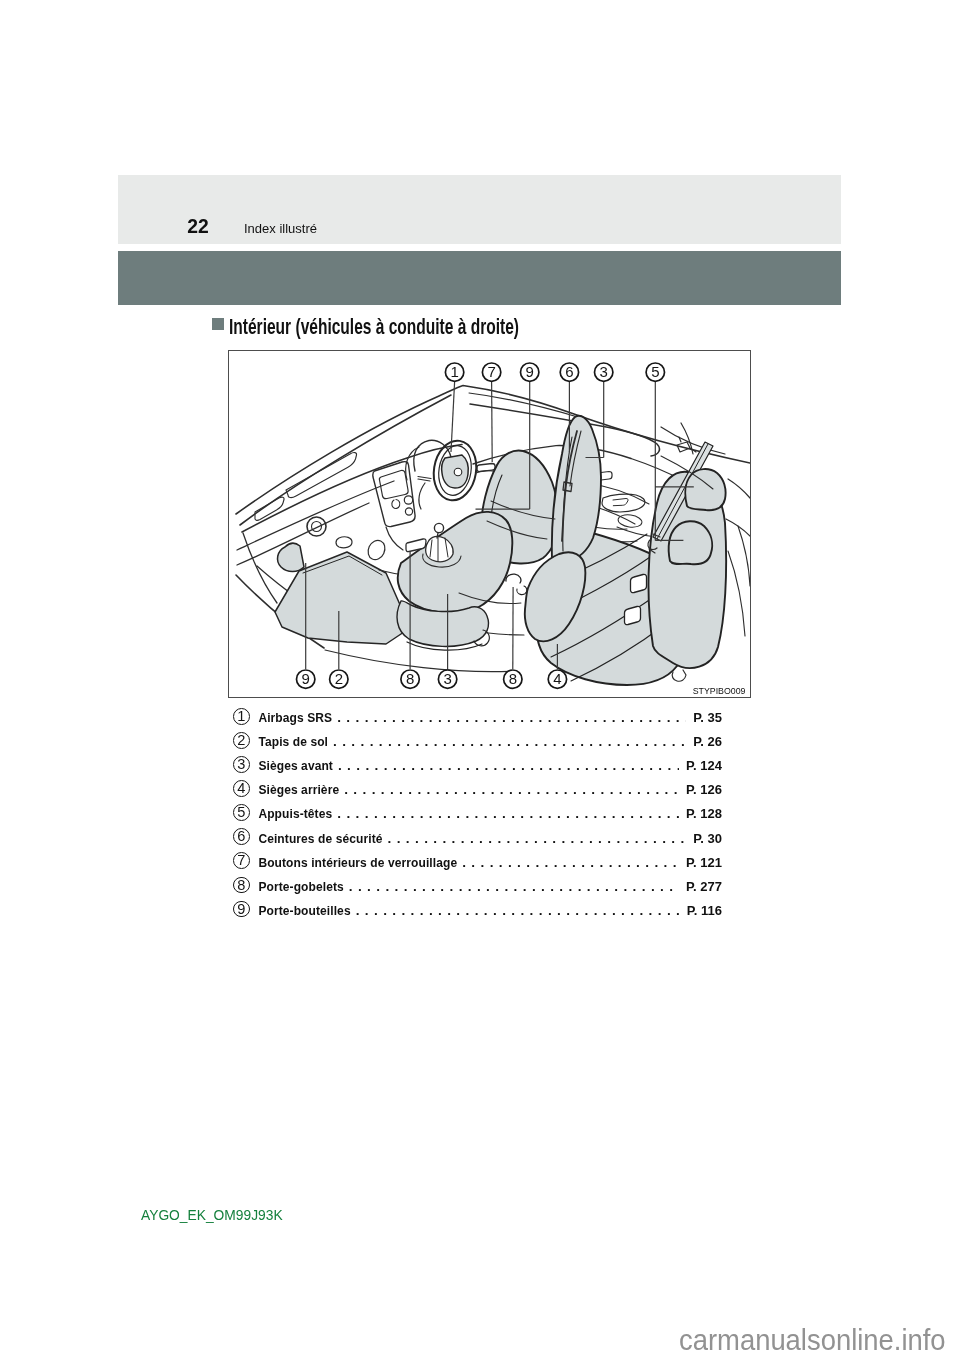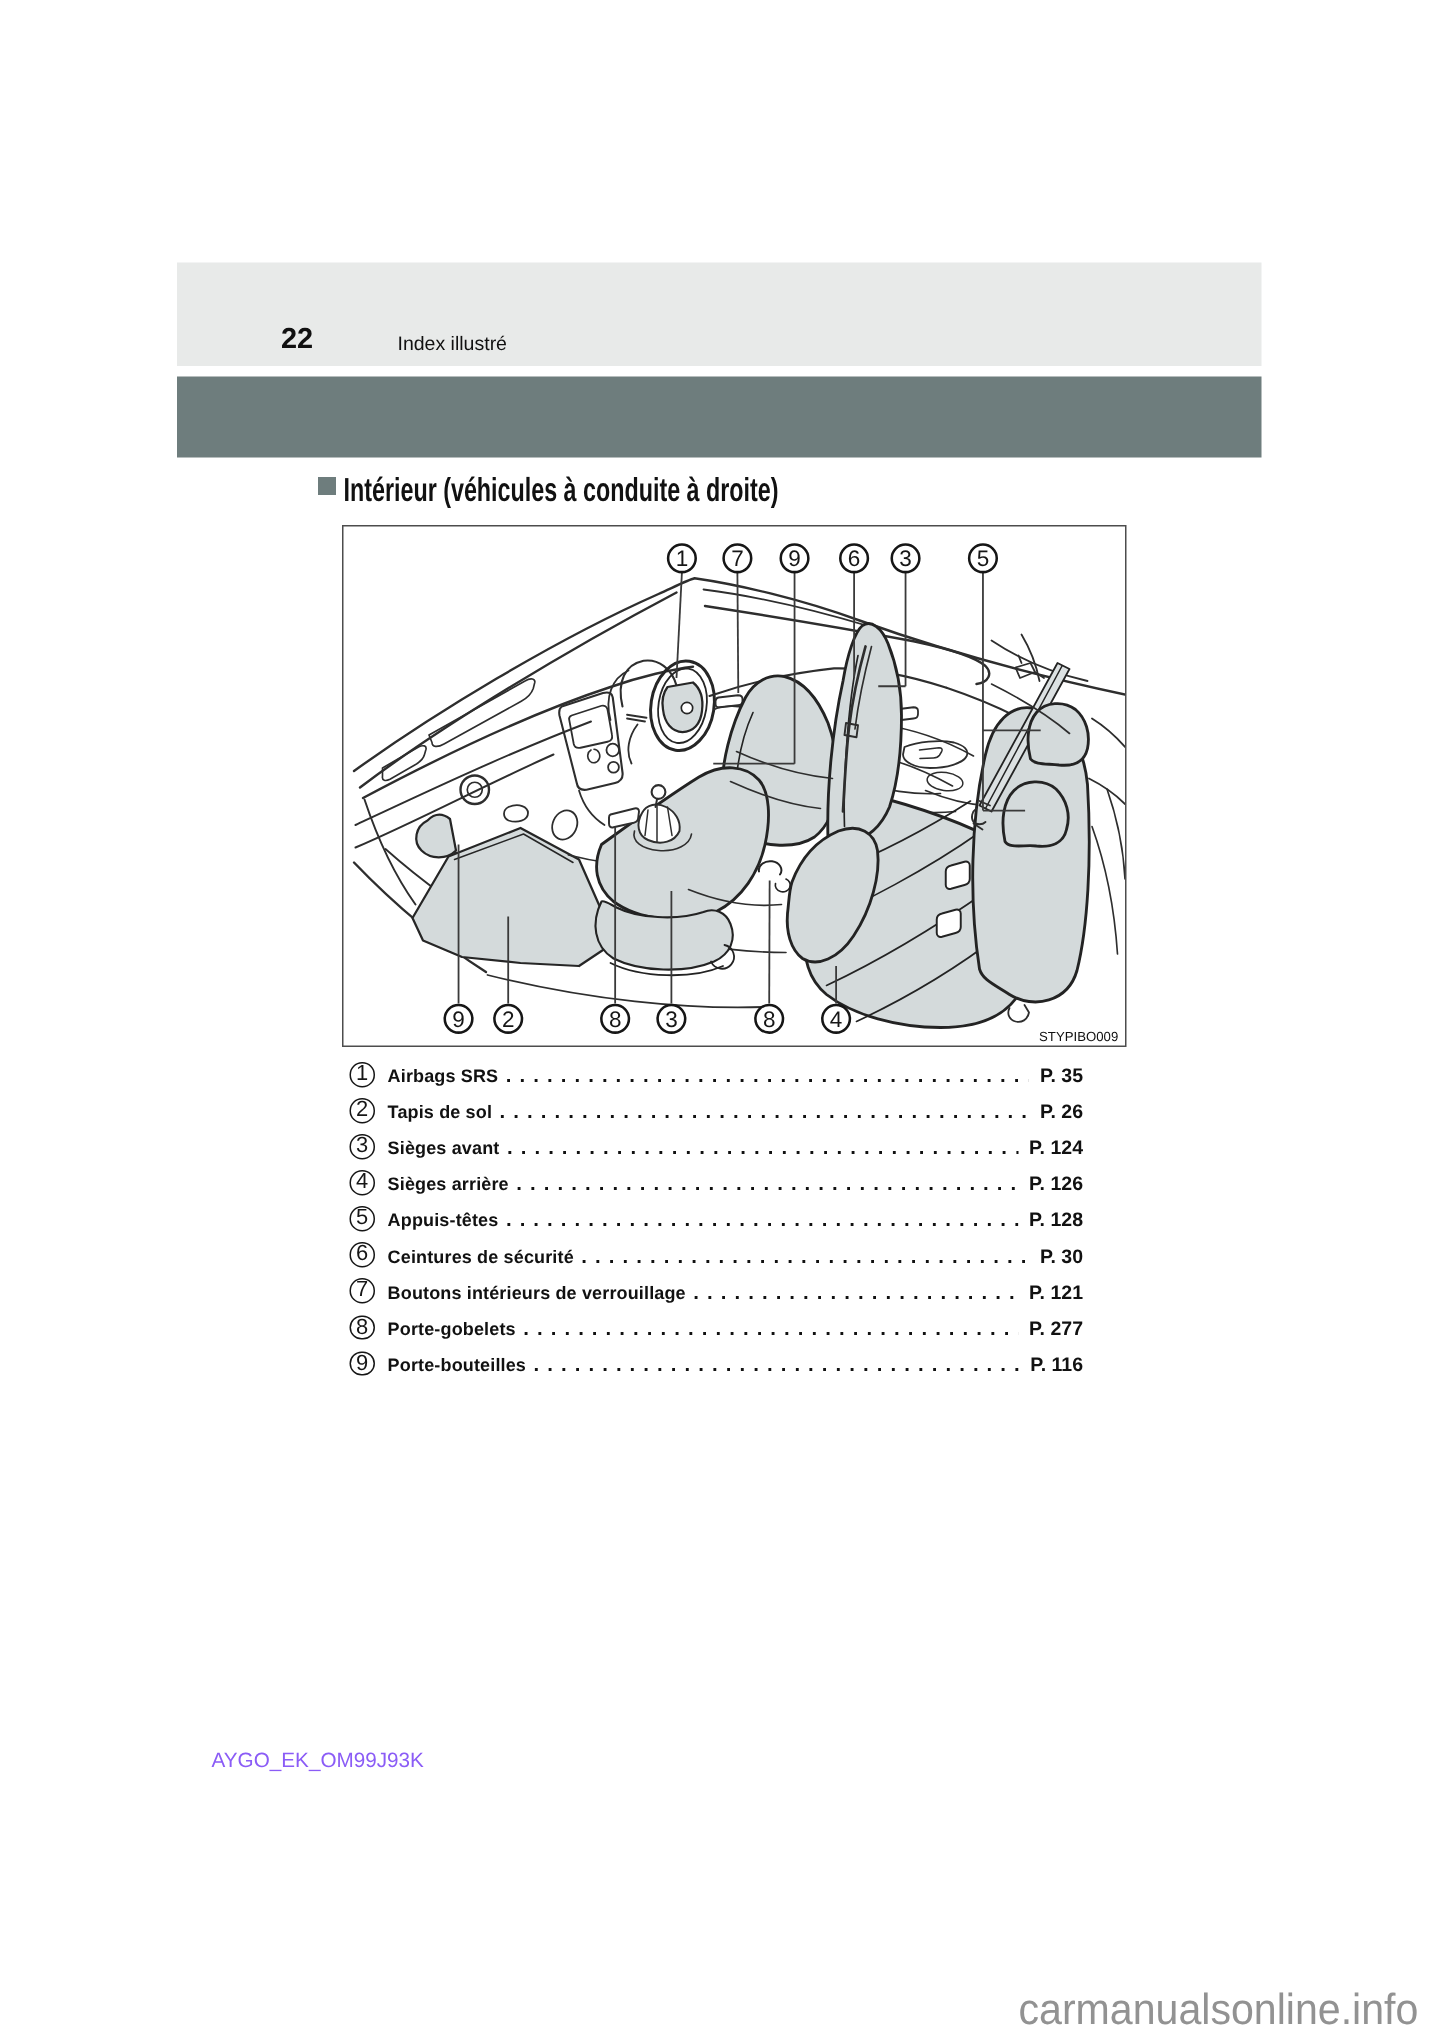--- a/index.html
+++ b/index.html
@@ -15,21 +15,21 @@
         font-size:13.6px;letter-spacing:0.8px;margin:0 7px 0 5px;}
   .pg{flex:0 0 auto;font-weight:bold;font-size:13px;white-space:nowrap;}
 </style>
 </head>
 <body>
 
 <div class="abs" style="left:118px;top:175px;width:723px;height:69px;background:#e8eae9;"></div>
 
 <div class="abs" style="left:187.3px;top:217px;font-size:19.3px;font-weight:bold;line-height:1;">22</div>
 
-<div class="abs" style="left:265px;top:222.3px;font-size:13px;line-height:1;">Index illustré</div>
+<div class="abs" style="left:244px;top:222.3px;font-size:13px;line-height:1;">Index illustré</div>
 
 <div class="abs" style="left:118px;top:251px;width:723px;height:54px;background:#6e7d7d;"></div>
 
 <div class="abs" style="left:211.5px;top:317.5px;width:12.2px;height:12.2px;background:#6e7d7d;"></div>
 
 <div class="abs" style="left:228.8px;top:315.8px;font-size:22.2px;font-weight:bold;line-height:1;transform:scaleX(0.70);transform-origin:0 0;white-space:nowrap;">Intérieur (véhicules à conduite à droite)</div>
 
 <div class="abs" style="left:228px;top:350px;width:521px;height:346px;border:1px solid #4d4d4d;"></div>
 
 <svg class="abs" style="left:228.5px;top:350.5px;" width="521" height="346" viewBox="0 0 521 346">
@@ -355,15 +355,15 @@
     <span class="pg">P. 277</span>
   </div>
 
 <div class="row" style="top:901.8px;">
     <span class="circ">9</span>
     <span class="lbl">Porte-bouteilles</span>
     <span class="dots">. . . . . . . . . . . . . . . . . . . . . . . . . . . . . . . . . . . . . . . . . . . . . . . . . . . . . . . . . .</span>
     <span class="pg">P. 116</span>
   </div>
 
-<div class="abs" style="left:141px;top:1167px;font-size:13.8px;line-height:1;color:#8b5cf6;">AYGO_EK_OM99J93K</div>
+<div class="abs" style="left:141px;top:1209px;font-size:13.8px;line-height:1;color:#15803d;">AYGO_EK_OM99J93K</div>
 
 <div class="abs" style="left:679px;top:1326px;width:264px;font-size:29px;line-height:1;color:#929292;transform:scaleX(0.945);transform-origin:0 0;white-space:nowrap;">carmanualsonline.info</div>
 
 </body></html>

